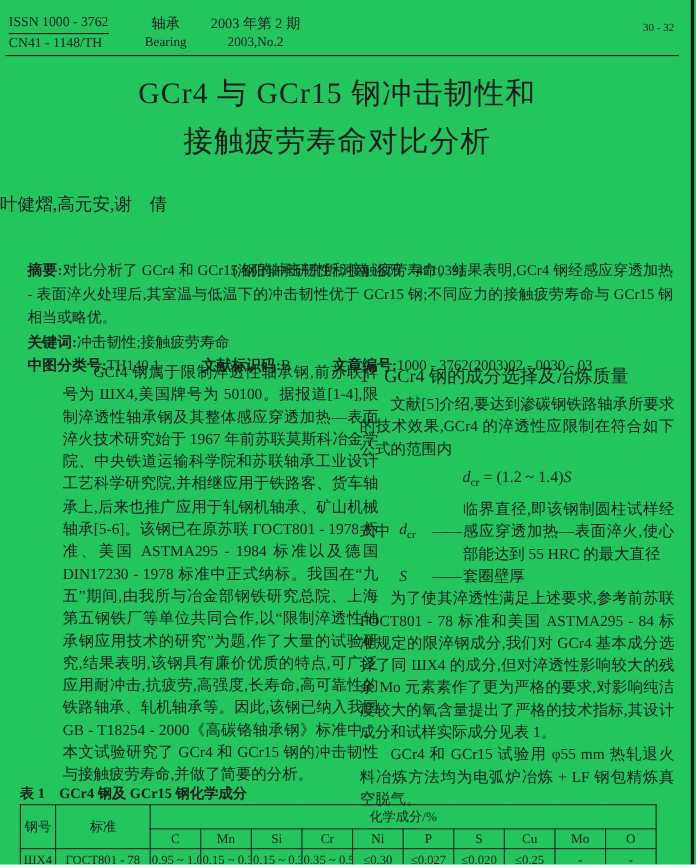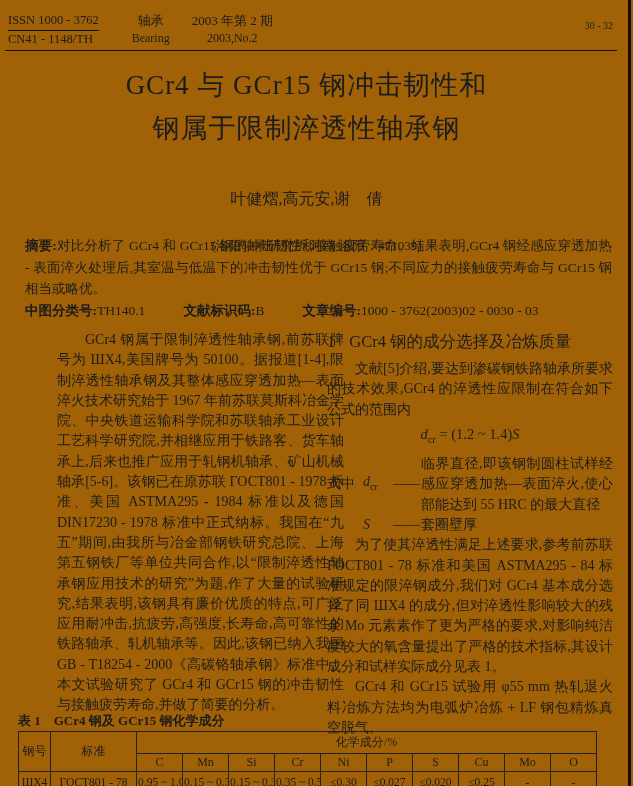--- a/index.html
+++ b/index.html
@@ -1,19 +1,19 @@
 <!DOCTYPE html>
 <html><head>
 <meta charset="utf-8">
 <style>
   html,body{margin:0;padding:0;background:#e8e8e8;}
   .page{
     position:relative;
     width:633px;height:786px;
-    background:#a16207;
+    background:#22c55e;
     color:#1c1c1c;
     font-family:"Liberation Serif","DejaVu Serif",serif;
     overflow:hidden;
     margin:0 auto;
   }
   .scan-edge{
     position:absolute;top:0;right:2px;width:3px;height:786px;background:#111;
   }
   
   .hdr{position:absolute;top:12px;left:8px;right:20px;display:flex;align-items:flex-start;}
@@ -21,21 +21,21 @@
   .issn-top{display:inline-block;border-bottom:1.2px solid #111;padding-bottom:1px;}
   .jr-block{margin-left:33px;text-align:center;font-size:13px;line-height:17px;}
   .jr-en{font-size:12px;}
   .issue-block{margin-left:22px;text-align:center;font-size:13px;line-height:17px;}
   .issue-en{font-size:12px;}
   .pages{margin-left:auto;font-size:10px;padding-top:8px;}
   .hdr-rule{position:absolute;top:50px;left:5px;width:612px;height:0;border-top:1.6px solid #111;}
   
   .title{position:absolute;top:64px;left:0;width:613px;text-align:center;
          font-size:27px;line-height:43px;font-weight:500;letter-spacing:1px;}
-  .authors{position:absolute;top:189px;left:0;width:613px;text-align:center;font-size:16px;}
+  .authors{position:absolute;top:176px;left:0;width:613px;text-align:left;font-size:16px;}
   .affil{position:absolute;top:201px;left:10px;width:613px;text-align:center;font-size:13px;margin-top:36px;}
   
   .abs{position:absolute;top:235px;left:25px;width:587px;font-size:13.5px;line-height:21.5px;text-align:justify;}
   .abs b{font-weight:bold;}
   .meta-line{display:flex;}
   .meta-item{white-space:nowrap;}
   .meta-item + .meta-item{margin-left:38px;}
   
   .col{position:absolute;top:330px;font-size:14px;line-height:20.3px;text-align:justify;}
   .col-left{left:25px;width:287px;margin-left:32px;}
@@ -83,27 +83,28 @@
     <div class="issue-block">
       <span>2003 年第 2 期</span><br>
       <span class="issue-en">2003,No.2</span>
     </div>
     <div class="pages">30 - 32</div>
   </div>
   <div class="hdr-rule"></div>
 
   <div class="title">
     <div>GCr4 与 GCr15 钢冲击韧性和</div>
-    <div>钢属于限制淬透性轴承钢</div>
+    <div>接触疲劳寿命对比分析</div>
   </div>
   <div class="authors">叶健熠,高元安,谢　倩</div>
   <div class="affil">(洛阳轴承研究所,河南 洛阳　471039)</div>
 
   <div class="abs">
     <div><b>摘要:</b><span>对比分析了 GCr4 和 GCr15 钢的冲击韧性和接触疲劳寿命。结果表明,GCr4 钢经感应穿透加热 - 表面淬火处理后,其室温与低温下的冲击韧性优于 GCr15 钢;不同应力的接触疲劳寿命与 GCr15 钢相当或略优。</span></div>
+    <div><b>关键词:</b><span>冲击韧性;接触疲劳寿命</span></div>
     <div class="meta-line">
       <span class="meta-item"><b>中图分类号:</b><span>TH140.1</span></span>
       <span class="meta-item"><b>文献标识码:</b><span>B</span></span>
       <span class="meta-item"><b>文章编号:</b><span>1000 - 3762(2003)02 - 0030 - 03</span></span>
     </div>
   </div>
 
   <div class="col col-left">
     <p class="para">GCr4 钢属于限制淬透性轴承钢,前苏联牌号为 ШХ4,美国牌号为 50100。据报道[1-4],限制淬透性轴承钢及其整体感应穿透加热—表面淬火技术研究始于 1967 年前苏联莫斯科冶金学院、中央铁道运输科学院和苏联轴承工业设计工艺科学研究院,并相继应用于铁路客、货车轴承上,后来也推广应用于轧钢机轴承、矿山机械轴承[5-6]。该钢已在原苏联 ГОСТ801 - 1978 标准、美国 ASTMA295 - 1984 标准以及德国 DIN17230 - 1978 标准中正式纳标。我国在“九五”期间,由我所与冶金部钢铁研究总院、上海第五钢铁厂等单位共同合作,以“限制淬透性轴承钢应用技术的研究”为题,作了大量的试验研究,结果表明,该钢具有廉价优质的特点,可广泛应用耐冲击,抗疲劳,高强度,长寿命,高可靠性的铁路轴承、轧机轴承等。因此,该钢已纳入我国 GB - T18254 - 2000《高碳铬轴承钢》标准中。本文试验研究了 GCr4 和 GCr15 钢的冲击韧性与接触疲劳寿命,并做了简要的分析。</p>
   </div>

